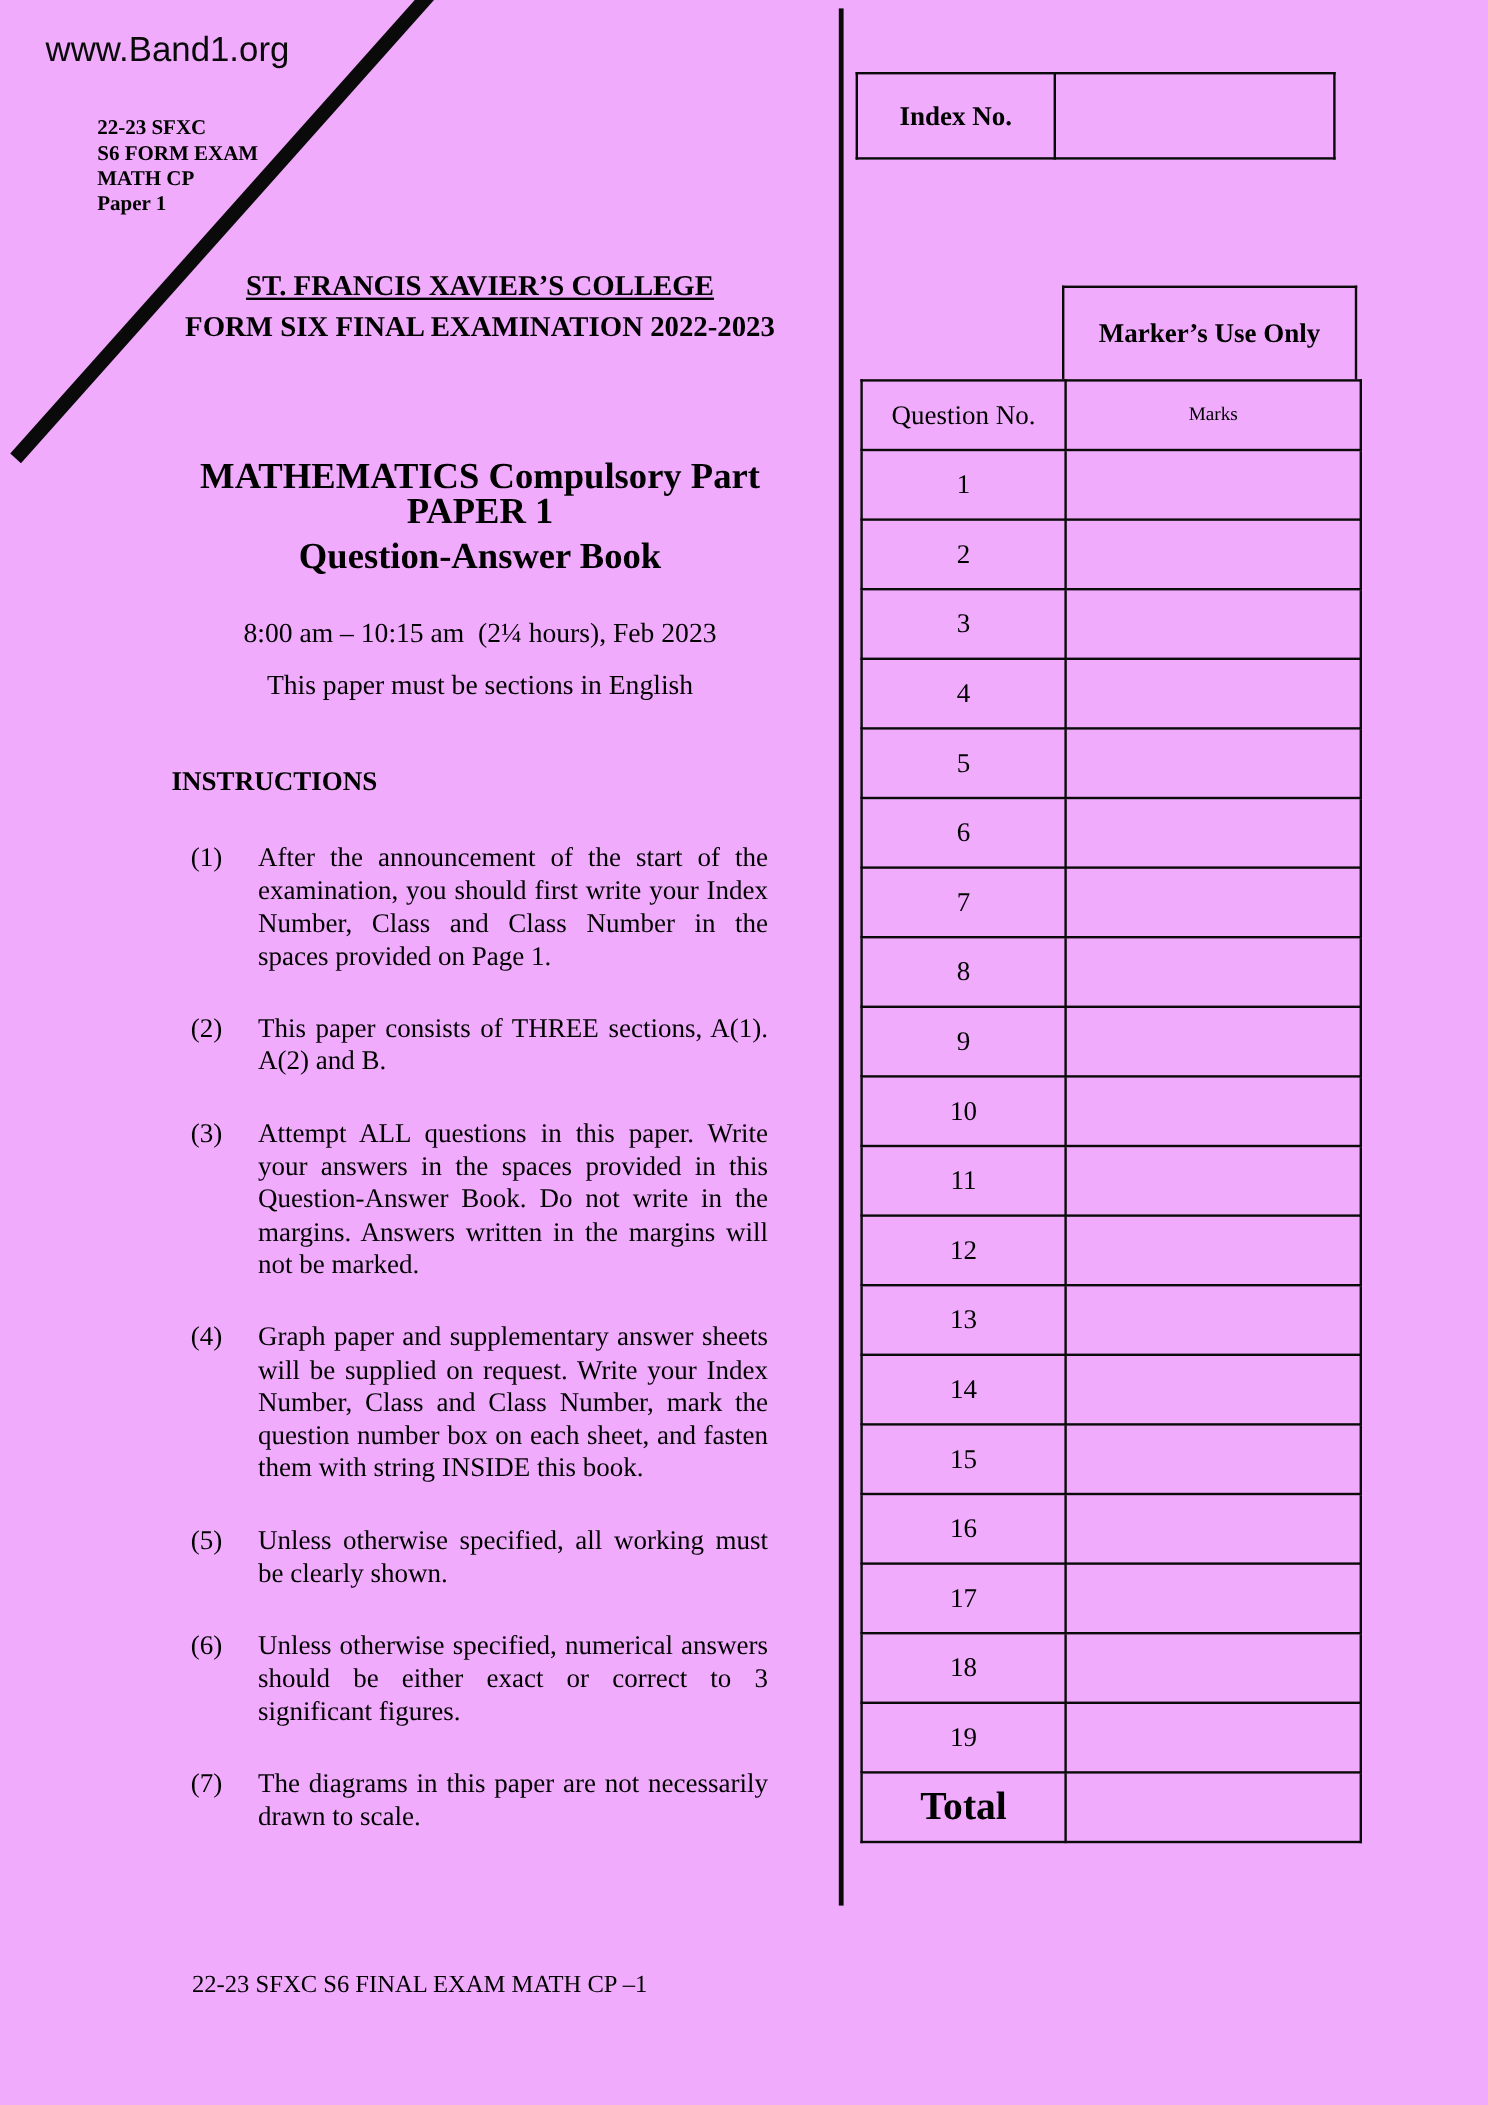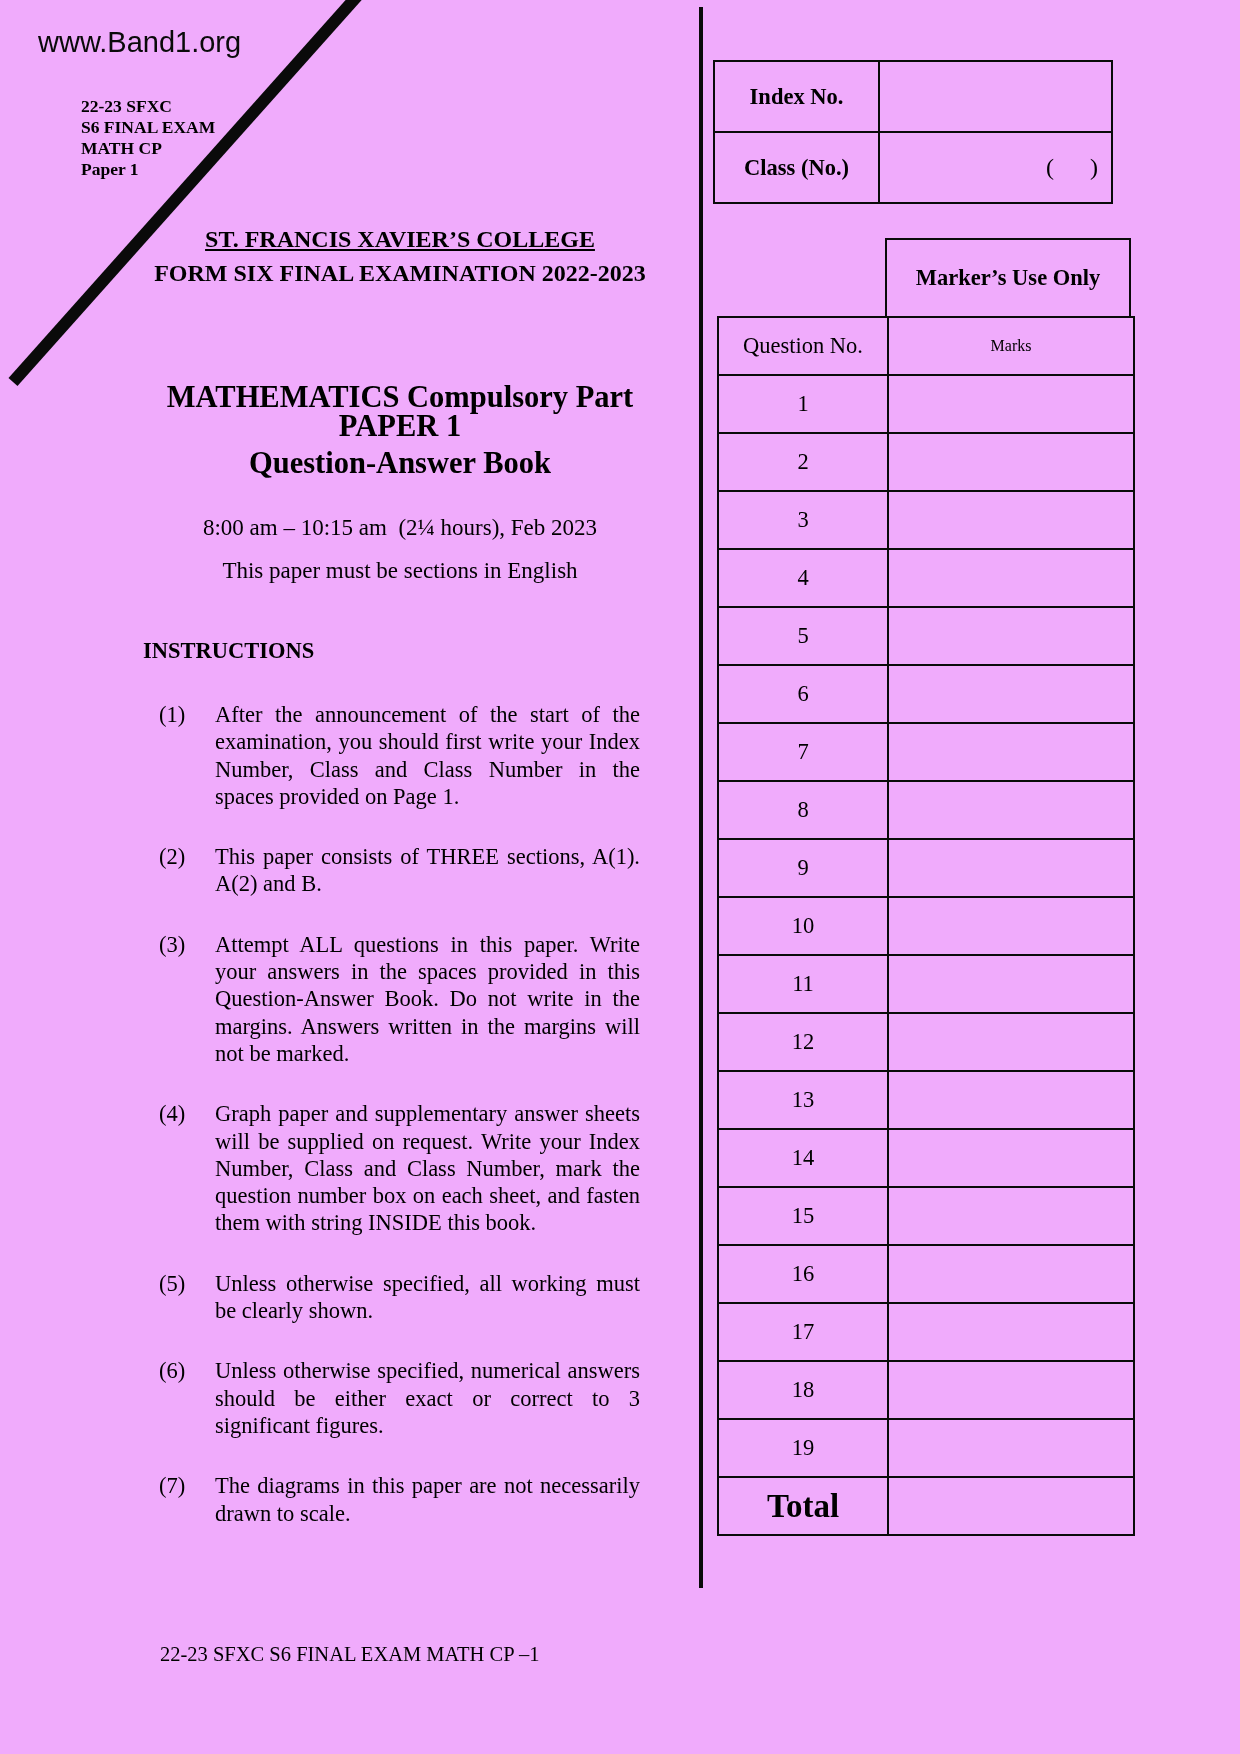--- a/index.html
+++ b/index.html
@@ -74,37 +74,33 @@
 <div class="page">
 
   <svg class="abs slash" width="380" height="400" viewBox="0 0 380 400">
     <line x1="359" y1="-6" x2="13" y2="382" stroke="#0a0a0a" stroke-width="12"></line>
   </svg>
 
   <div class="abs band1">www.Band1.org</div>
 
   <div class="abs paper-meta">
     <div>22-23 SFXC</div>
-    <div>S6 FINAL EXAM</div>
+    <div>S6 FORM EXAM</div>
     <div>MATH CP</div>
     <div>Paper 1</div>
   </div>
 
   <div class="abs vline"></div>
 
   <div class="abs index-table">
     <table>
       <tbody>
           <tr>
         <td class="lbl">Index No.</td>
         <td class="val"></td>
-      </tr>
-      <tr>
-        <td class="lbl">Class (No.)</td>
-        <td class="val"><span class="class-value">(      )</span></td>
       </tr>
     </tbody>
       </table>
   </div>
 
   <div class="abs heading college">ST. FRANCIS XAVIER’S COLLEGE</div>
   <div class="abs heading exam">FORM SIX FINAL EXAMINATION 2022-2023</div>
   <div class="abs heading subject">MATHEMATICS Compulsory Part</div>
   <div class="abs heading paper">PAPER 1</div>
   <div class="abs heading book">Question-Answer Book</div>

